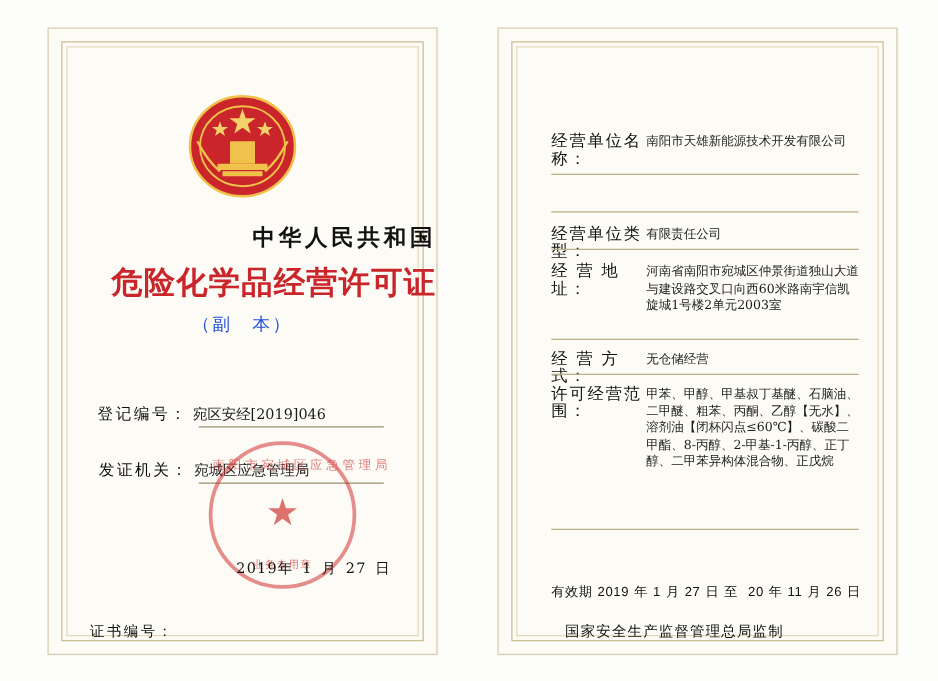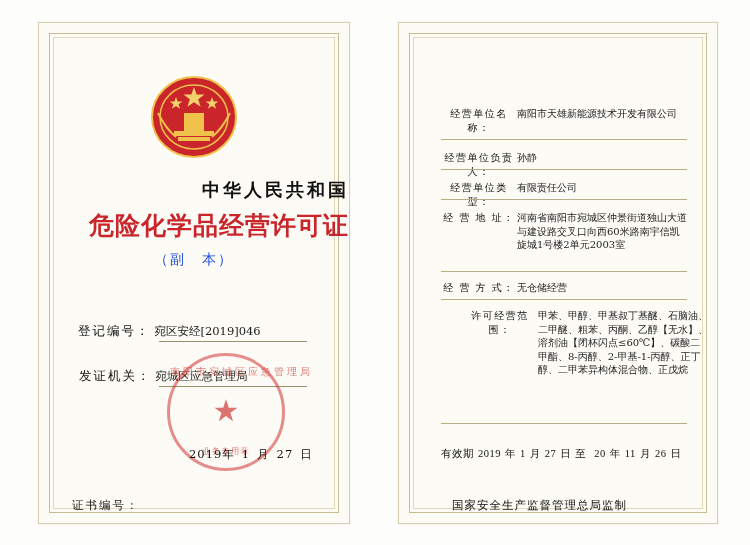--- a/index.html
+++ b/index.html
@@ -173,44 +173,43 @@
     font-family: "DejaVu Serif", "Liberation Serif", serif;
     font-size: 11px;
     color: #111;
     display: flex;
     align-items: flex-start;
   }
   .r-label {
     width: 76px;
     flex: 0 0 76px;
     letter-spacing: 1.5px;
-    font-size: 10px;
+    font-size: 13px;
     line-height: 14px;
-    text-align: center;
   }
   .r-value {
     flex: 1 1 auto;
     font-size: 10px;
     line-height: 13.5px;
     color: #1b1b1b;
     word-break: break-all;
   }
   .r-line {
     position: absolute;
     left: 42px;
     width: 246px;
     border-bottom: 1px solid #b9ad88;
     height: 0;
   }
 
   .valid-row {
     position: absolute;
     left: 42px;
-    top: 424px;
-    font-family: Liberation Serif, serif;
+    top: 444px;
+    font-family: Liberation Sans, sans-serif;
     font-size: 10.5px;
     color: #111;
     letter-spacing: .5px;
   }
   .valid-row .num { padding: 0 4px; }
 
   
   .footer-left {
     position: absolute;
     left: 72px;
@@ -285,45 +284,41 @@
   <div class="cert right">
     <div class="inner-border"></div>
     <div class="inner-border2"></div>
 
     <div class="r-row" style="top:84px;">
       <span class="r-label">经营单位名称：</span>
       <span class="r-value">南阳市天雄新能源技术开发有限公司</span>
     </div>
     <div class="r-line" style="top:116px;"></div>
 
-    <div class="r-row" style="top:128px;">
-      <span class="r-label">经营单位负责人：</span>
-      <span class="r-value">孙静</span>
-    </div>
     <div class="r-line" style="top:146px;"></div>
 
     <div class="r-row" style="top:158px;">
       <span class="r-label">经营单位类型：</span>
       <span class="r-value">有限责任公司</span>
     </div>
     <div class="r-line" style="top:176px;"></div>
 
     <div class="r-row" style="top:188px;">
       <span class="r-label">经 营 地 址：</span>
       <span class="r-value">河南省南阳市宛城区仲景街道独山大道与建设路交叉口向西60米路南宇信凯旋城1号楼2单元2003室</span>
     </div>
     <div class="r-line" style="top:248px;"></div>
 
     <div class="r-row" style="top:258px;">
       <span class="r-label">经 营 方 式：</span>
       <span class="r-value">无仓储经营</span>
     </div>
     <div class="r-line" style="top:276px;"></div>
 
-    <div class="r-row" style="top:286px;margin-left:21px;">
+    <div class="r-row" style="top:286px;">
       <span class="r-label">许可经营范围：</span>
       <span class="r-value">甲苯、甲醇、甲基叔丁基醚、石脑油、二甲醚、粗苯、丙酮、乙醇【无水】、溶剂油【闭杯闪点≤60℃】、碳酸二甲酯、8-丙醇、2-甲基-1-丙醇、正丁醇、二甲苯异构体混合物、正戊烷</span>
     </div>
     <div class="r-line" style="top:400px;"></div>
 
     <div class="valid-row">
       <span>有效期</span><span class="num">2019</span><span>年</span><span class="num">1</span><span>月</span><span class="num">27</span><span>日</span><span class="num">至</span><span class="num">20</span><span>年</span><span class="num">11</span><span>月</span><span class="num">26</span><span>日</span>
     </div>
   </div>
 

